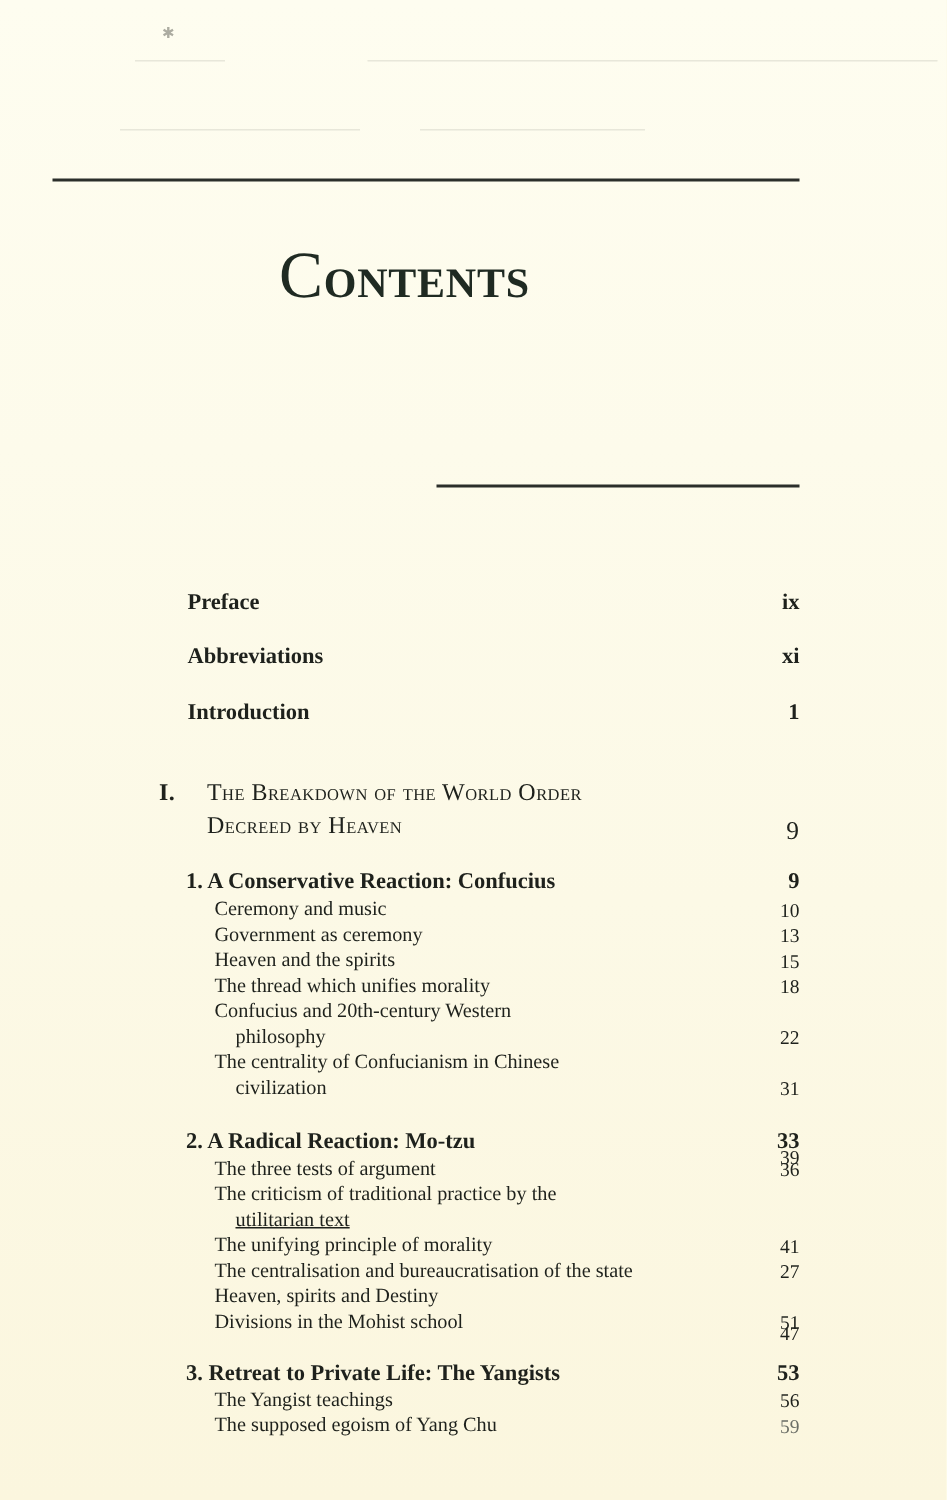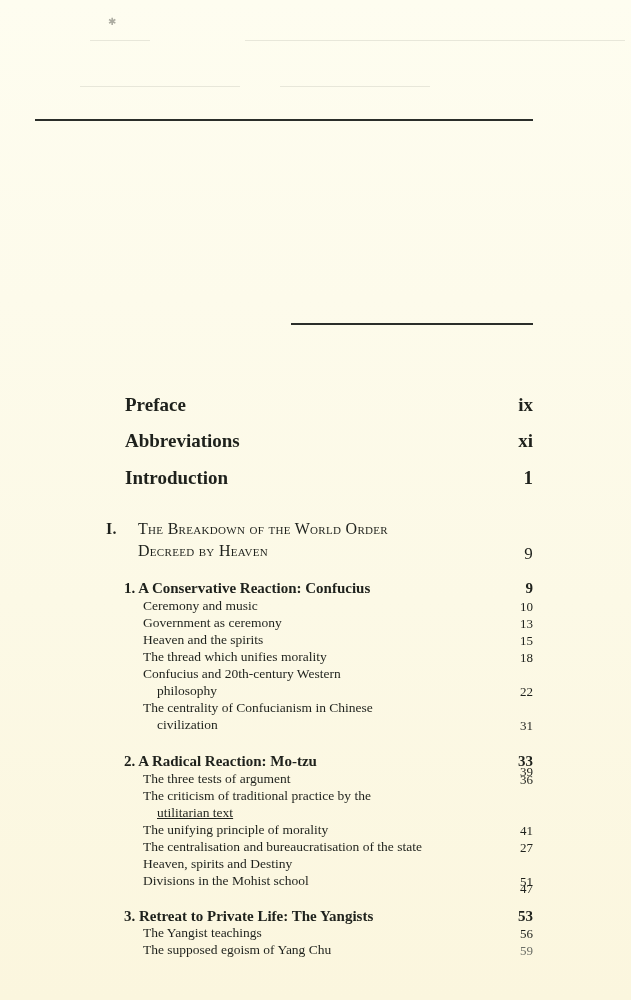--- a/index.html
+++ b/index.html
@@ -13,38 +13,41 @@
     .page { position: absolute; inset: 0; background: linear-gradient(180deg, #fefdf0 0%, #fcf9e6 60%, #fbf6de 100%); }
     .smudge { position: absolute; left: 108px; top: 16px; width: 12px; height: 10px; color: #8a8a80; font-size: 10px; opacity: .7; }
     .ghost-line { position: absolute; height: 1px; background: #d9d8cc; opacity: .6; }
     .rule-top { position: absolute; left: 35px; top: 119px; width: 498px; height: 2px; background: #2b2e2a; }
     .rule-mid { position: absolute; left: 291px; top: 323px; width: 242px; height: 1.5px; background: #2b2e2a; }
     .title { position: absolute; left: 186px; top: 158px; font-size: 28px; font-weight: bold; letter-spacing: 0.5px; color: #1f2a22; }
     .title .big { font-size: 44px; font-weight: normal; }
     .title .small { font-variant: small-caps; }
     .lbl { position: absolute; white-space: nowrap; }
     .pg { position: absolute; right: 98px; text-align: right; white-space: nowrap; }
-    .front { font-weight: bold; font-size: 19px; }
+    .front { font-weight: bold; font-size: 15px; }
     .part { font-size: 16px; font-variant: small-caps; letter-spacing: 0.3px; }
     .chap { font-weight: bold; font-size: 15px; }
     .sec { font-size: 13.5px; }
     .secpg { font-size: 13px; }
   </style>
 </head>
 <body>
 
 <div class="page">
   <span class="smudge">✱</span>
   <div class="ghost-line" style="left:90px;top:40px;width:60px;"></div>
   <div class="ghost-line" style="left:245px;top:40px;width:380px;"></div>
   <div class="ghost-line" style="left:80px;top:86px;width:160px;"></div>
   <div class="ghost-line" style="left:280px;top:86px;width:150px;"></div>
 
   <div class="rule-top"></div>
 
+  <div class="title">
+    <span class="big">C</span><span class="small">ONTENTS</span>
+  </div>
 
   <div class="rule-mid"></div>
 
   <div>
     <span class="lbl front" style="left:125px;top:394px;">Preface</span>
     <span class="pg front" style="top:394px;">ix</span>
   </div>
   <div>
     <span class="lbl front" style="left:125px;top:430px;">Abbreviations</span>
     <span class="pg front" style="top:430px;">xi</span>

